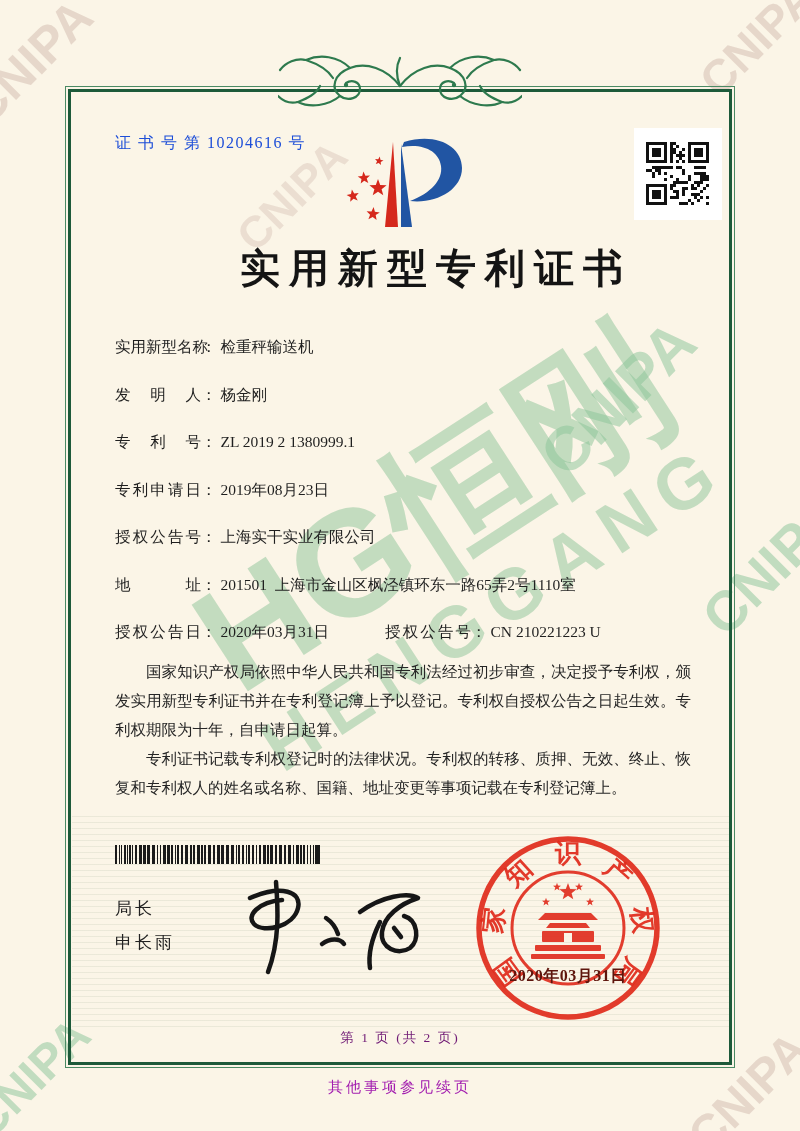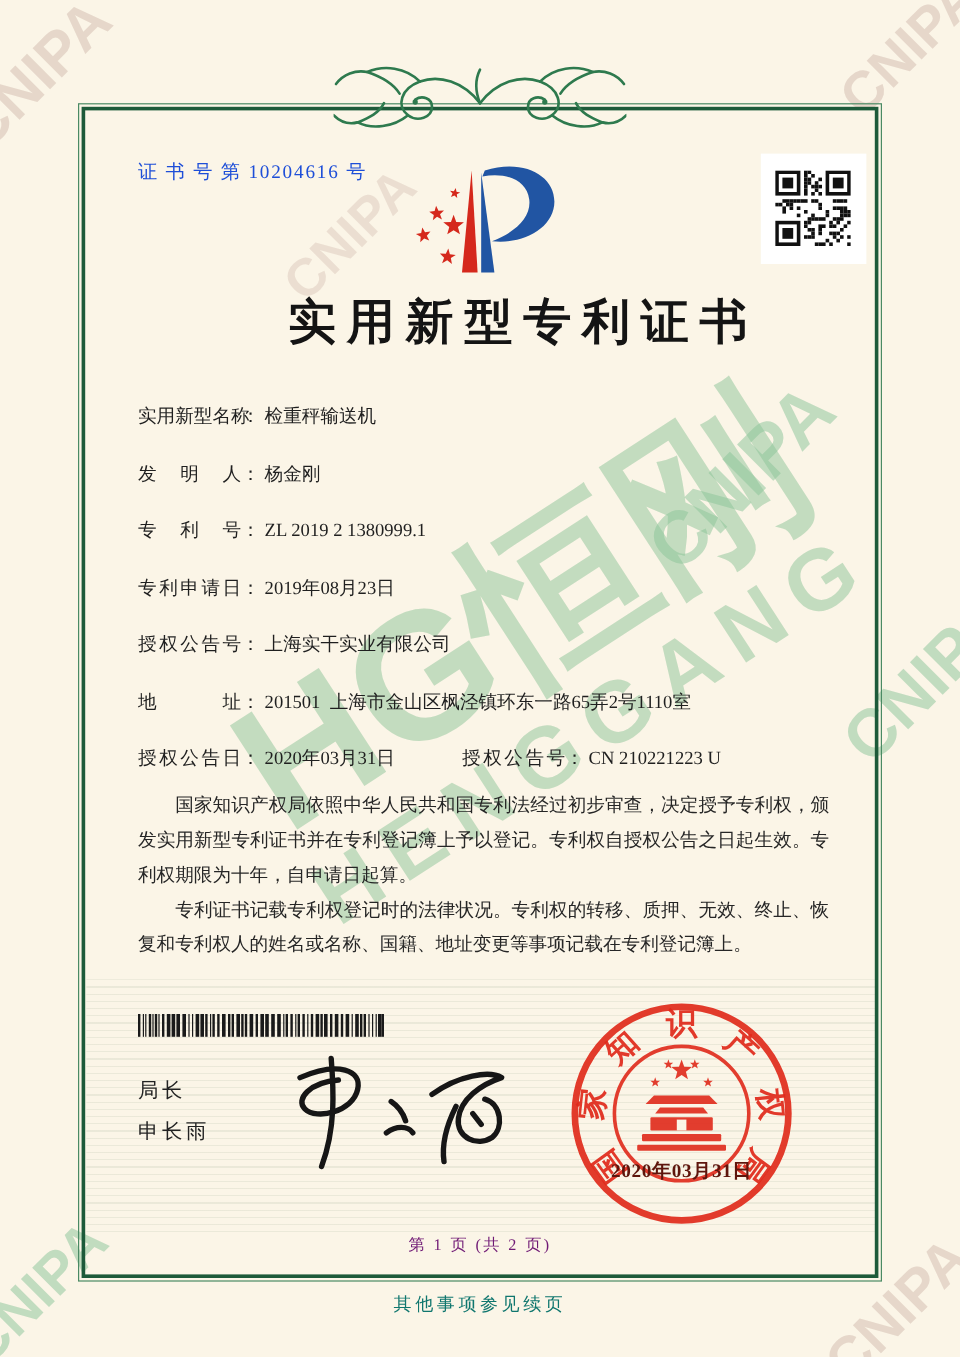--- a/index.html
+++ b/index.html
@@ -79,21 +79,21 @@
     font-family:"Liberation Sans","DejaVu Sans",sans-serif;font-size:17px;color:#222;letter-spacing:3px;}
   #signature{position:absolute;left:222px;top:876px;z-index:4;}
   #seal{position:absolute;left:468px;top:828px;width:200px;height:200px;z-index:4;}
   #seal-date{
     position:absolute;left:477px;top:966px;width:182px;text-align:center;z-index:5;
     font-size:16px;color:#5e150c;letter-spacing:0.5px;font-weight:bold;
   }
   #page-info{position:absolute;left:65px;width:670px;top:1029px;text-align:center;z-index:3;
     font-size:13.5px;color:#701a75;letter-spacing:2px;}
   #foot-note{position:absolute;left:0;width:800px;top:1078px;text-align:center;z-index:3;
-    font-size:15px;color:#0f766e;letter-spacing:3px;}
+    font-size:15px;color:#a21caf;letter-spacing:3px;}
 
   #ornament{position:absolute;left:278px;top:50px;width:244px;height:74px;z-index:3;}
 </style>
 </head>
 <body>
 
 <div class="wm wm-pink" style="left:30px;top:62px;font-size:50px;">CNIPA</div>
 <div class="wm wm-pink" style="left:757px;top:38px;font-size:46px;">CNIPA</div>
 <div class="wm wm-pink" style="left:292px;top:196px;font-size:44px;opacity:.75;">CNIPA</div>
 <div class="wm wm-green" style="left:618px;top:398px;font-size:62px;">CNIPA</div>

